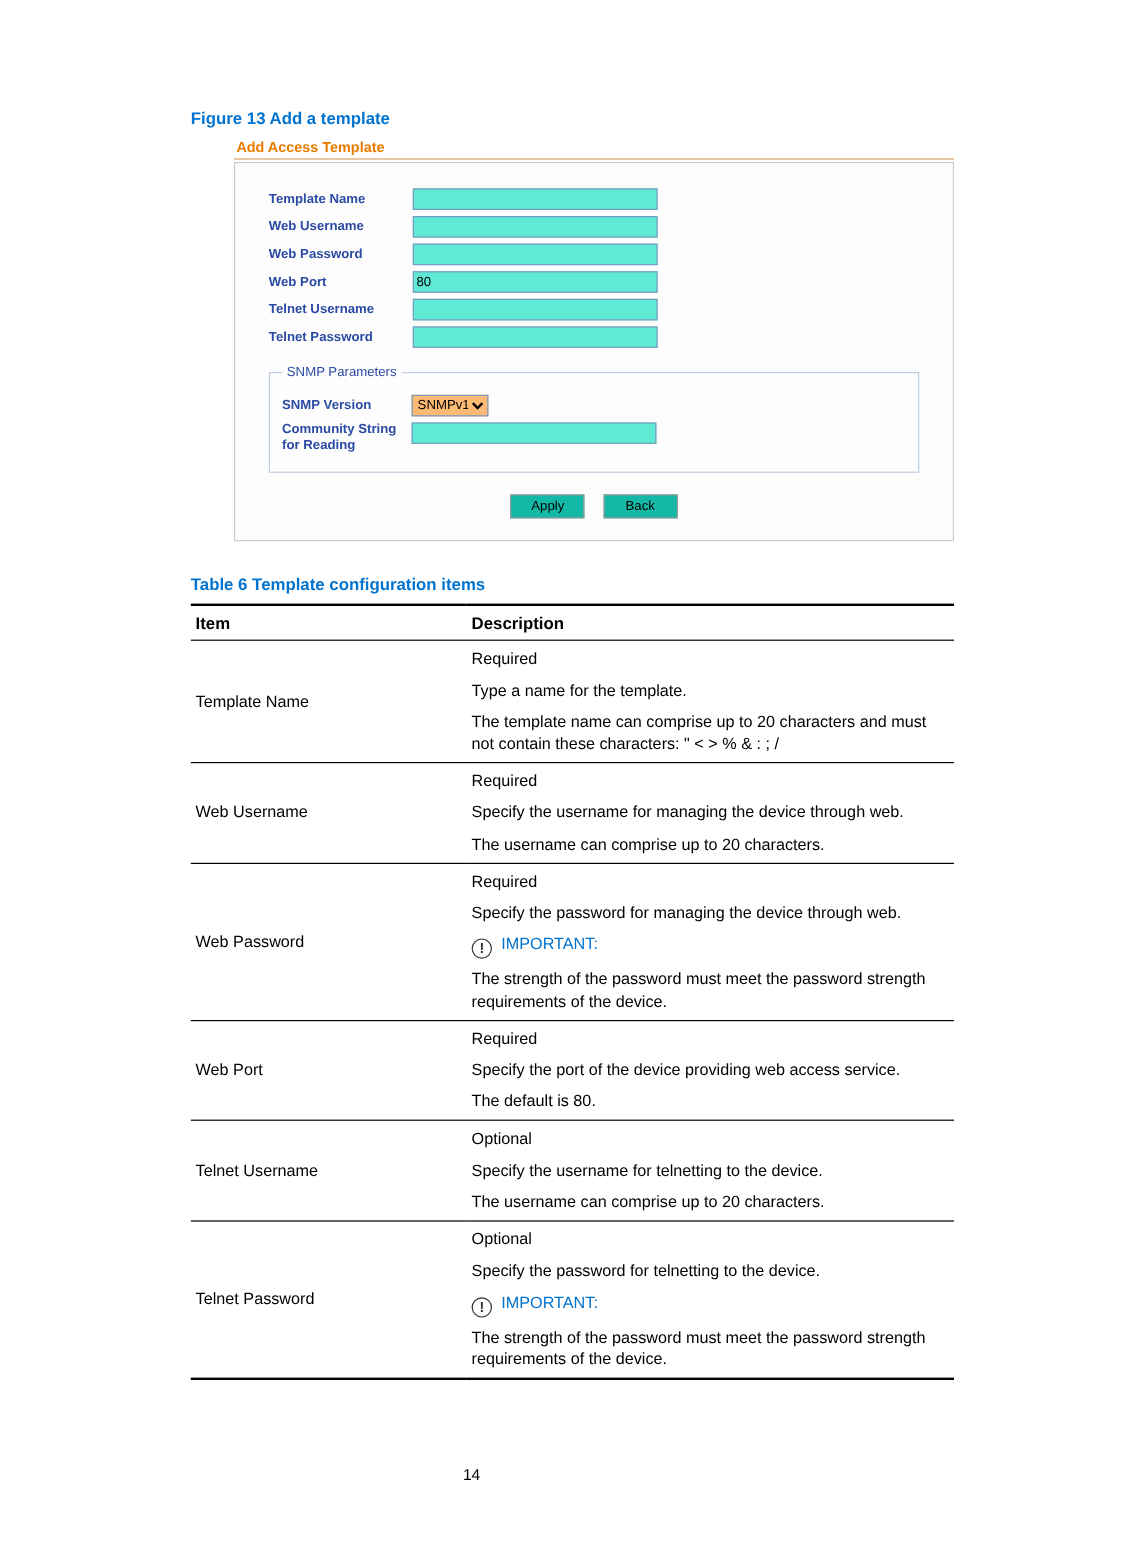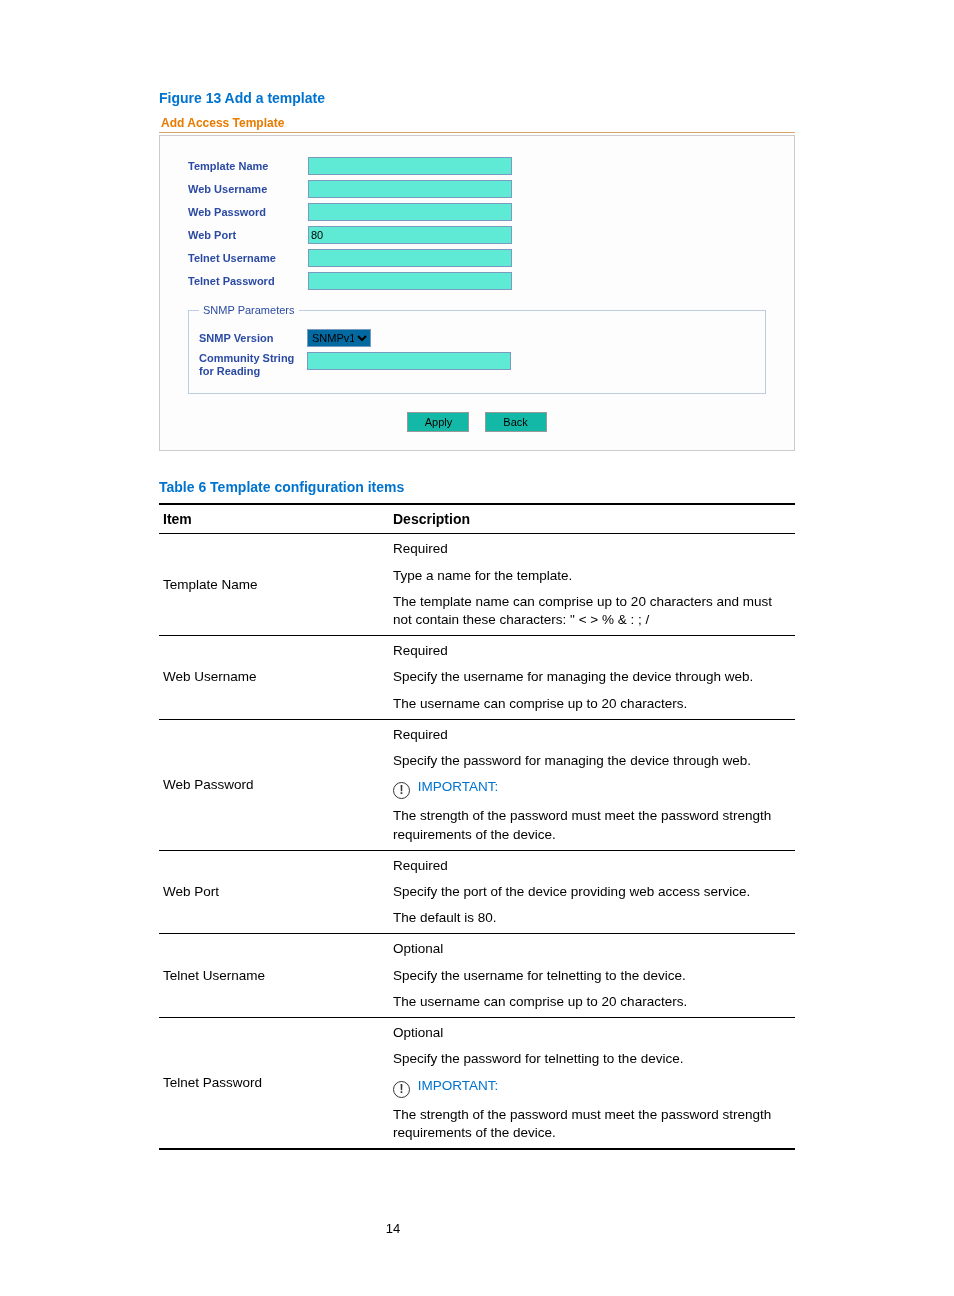--- a/index.html
+++ b/index.html
@@ -19,20 +19,21 @@
 }
 .fig-caption, .tab-caption {
   color: #0073cf;
   font-weight: bold;
   font-size: 14px;
   margin-bottom: 6px;
 }
 .tab-caption { margin-top: 28px; margin-bottom: 8px; }
 .ss {
   font-size: 11px;
+  margin-left: 36px;
 }
 .ss-title {
   color: #e87b00;
   font-weight: bold;
   font-size: 12px;
   padding: 4px 0 2px 2px;
 }
 .hr-orange {
   border: none;
   border-top: 1px solid #d8a56a;
@@ -60,21 +61,21 @@
   height: 16px;
   border: 1px solid #7a9ac0;
   background: #5eead4;
   font-size: 11px;
   padding: 0 2px;
 }
 .ss-select {
   width: 64px;
   height: 18px;
   border: 1px solid #7a9ac0;
-  background: #0369a1;
+  background: #fdba74;
   font-size: 11px;
 }
 fieldset.snmp {
   border: 1px solid #bfcde0;
   margin: 14px 0 8px 0;
   padding: 8px 10px 10px 10px;
 }
 fieldset.snmp legend {
   color: #2b4aa3;
   font-size: 11px;

